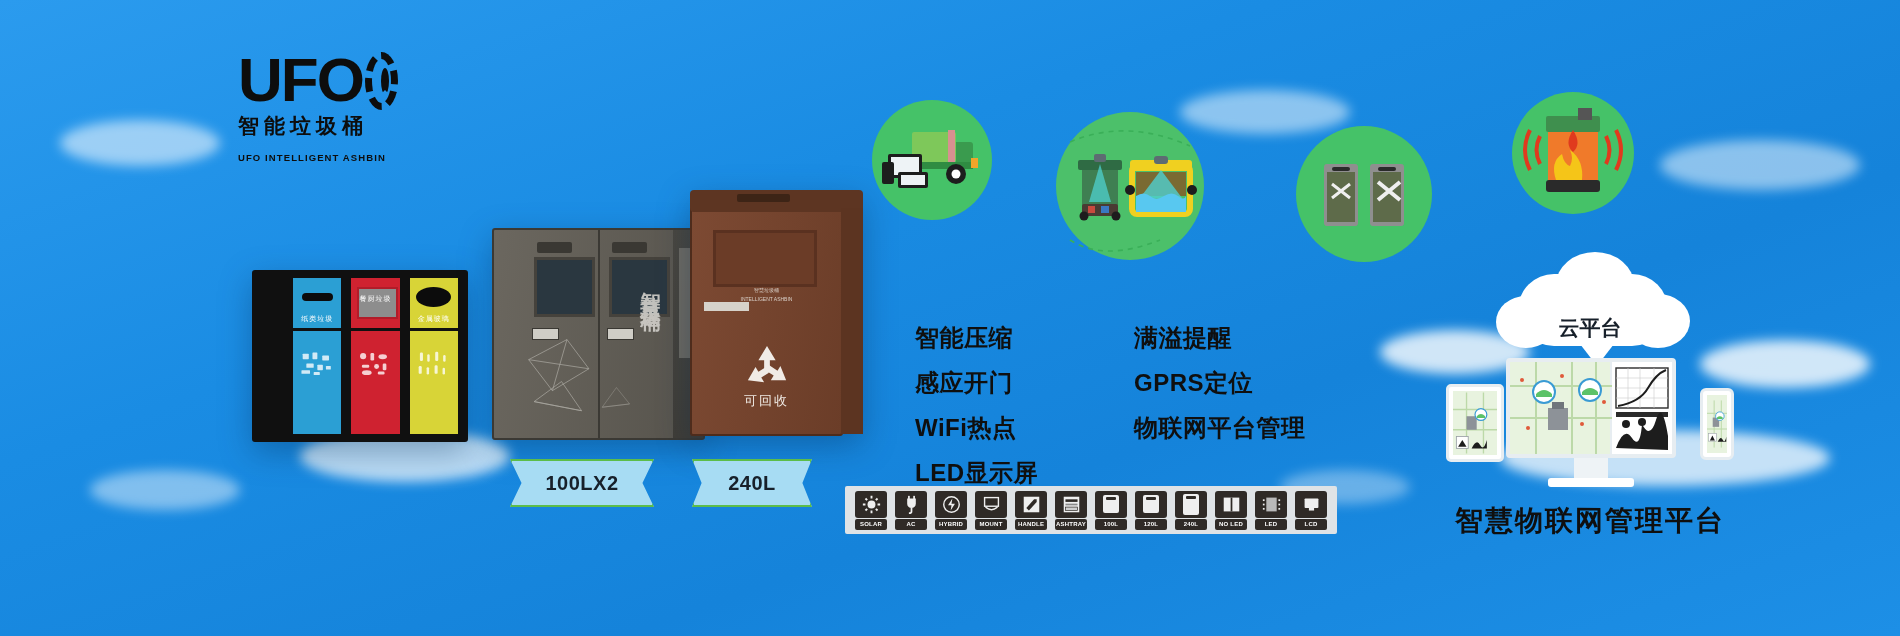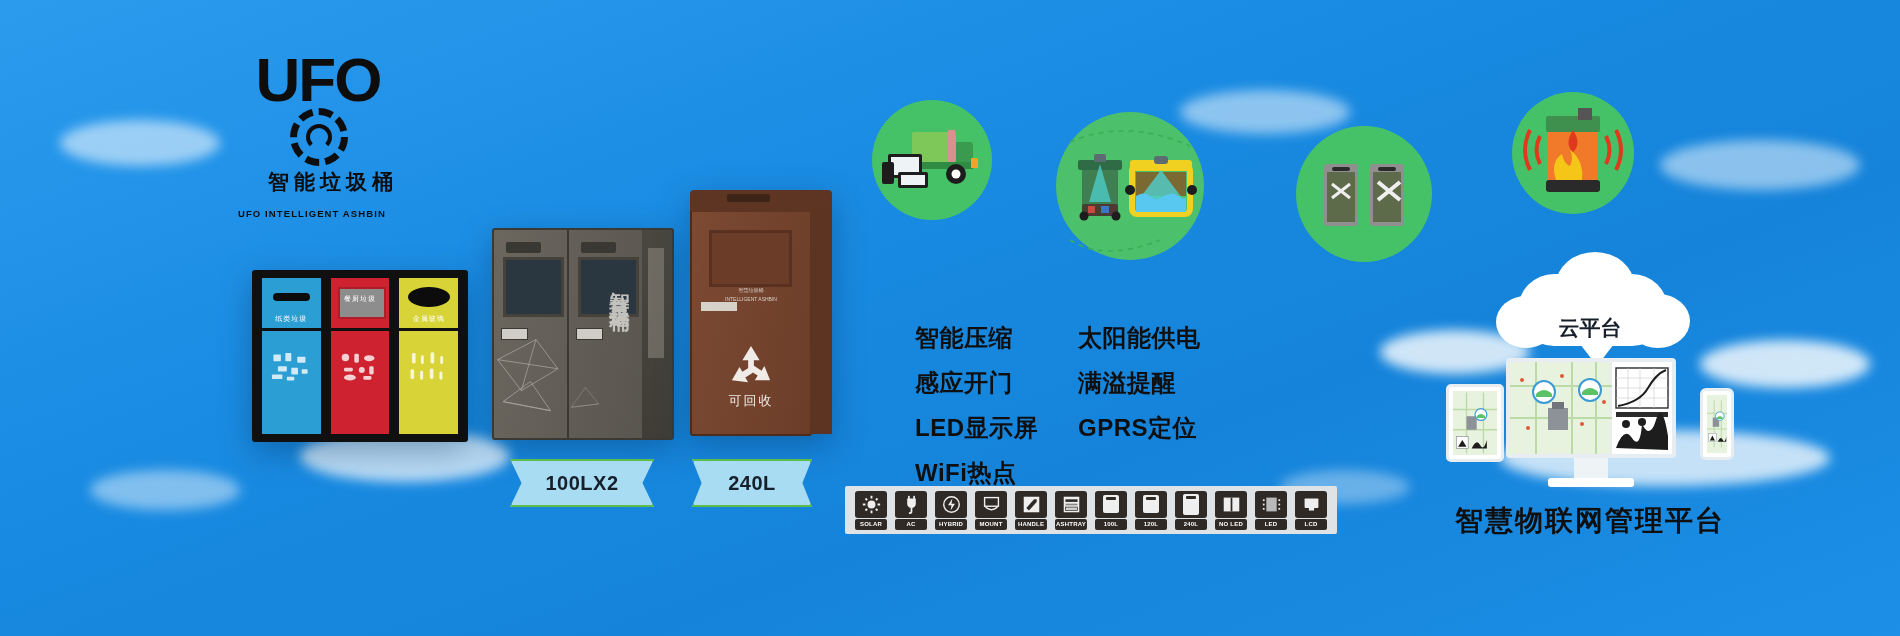--- a/index.html
+++ b/index.html
@@ -11,32 +11,32 @@
   }
   .stage{position:absolute;inset:0;}
   .abs{position:absolute;}
 
   
   .cloud{position:absolute;background:#fff;border-radius:50%;filter:blur(6px);opacity:.55;pointer-events:none;}
   .cloud:before,.cloud:after{content:"";position:absolute;background:#fff;border-radius:50%;}
 
   
   #logo{left:238px;top:52px;width:160px;}
-  .logo-row{display:flex;align-items:center;flex-direction:column;}
+  .logo-row{display:flex;}
   .logo-ufo{font-size:62px;font-weight:700;letter-spacing:-2px;color:#0d0d0d;line-height:.9;
             font-family:"Liberation Sans",sans-serif;}
   .logo-ring{width:58px;height:58px;margin-left:2px;border:7px dashed #0d0d0d;border-radius:50%;
              box-sizing:border-box;position:relative;}
   .logo-ring:after{content:"";position:absolute;left:9px;top:9px;right:9px;bottom:9px;
              border:4px solid #0d0d0d;border-radius:50%;border-bottom-color:transparent;}
-  .logo-cn{font-size:21px;font-weight:700;color:#0d0d0d;letter-spacing:5px;margin-top:2px;text-align:right;}
+  .logo-cn{font-size:21px;font-weight:700;color:#0d0d0d;letter-spacing:5px;margin-top:2px;}
   .logo-en{font-size:9.5px;font-weight:700;color:#0d0d0d;letter-spacing:1.1px;margin-top:12px;}
 
   
-  .bin-shadow{filter:drop-shadow(0 10px 16px rgba(0,40,80,.35));}
+  .bin-shadow{filter:drop-shadow(0 10px 16px rgba(0,40,80,.35));padding-left:31px;}
 
   
   #bin3{left:252px;top:270px;width:216px;height:172px;display:flex;border:5px solid #101010;
         border-radius:3px;background:#101010;box-sizing:border-box;}
   #bin3 .cell{flex:1;margin:0 2px;display:flex;flex-direction:column;}
   #bin3 .top{height:56px;position:relative;border:3px solid #101010;box-sizing:border-box;}
   #bin3 .bot{flex:1;border:3px solid #101010;border-top:0;box-sizing:border-box;position:relative;}
   .slot{position:absolute;background:#0c0c0c;}
   .cap-label{position:absolute;left:0;right:0;bottom:4px;text-align:center;font-size:7px;color:#fff;letter-spacing:1px;}
   .litter{position:absolute;inset:18% 12%;opacity:.85;}
@@ -69,21 +69,21 @@
   .banner{position:absolute;height:44px;background:#a7dcf3;border:2px solid #5cbd4a;
           display:flex;align-items:center;justify-content:center;
           clip-path:polygon(0 0,100% 0,92% 50%,100% 100%,0 100%,8% 50%);
           font-size:20px;font-weight:700;color:#17202a;letter-spacing:.5px;}
 
   
   .gcircle{position:absolute;border-radius:50%;background:#45c268;}
   .gcircle.lite{background:#4cc06a;}
 
   
-  #features{position:absolute;left:875px;top:322px;display:flex;}
+  #features{position:absolute;left:875px;top:322px;display:flex;gap:56px;}
   .fcol{display:flex;flex-direction:column;gap:13px;}
   .frow{display:flex;align-items:center;gap:16px;}
   .monitor{width:24px;height:19px;position:relative;flex:0 0 auto;}
   .monitor .sc{width:24px;height:15px;background:#101010;border-radius:2px;}
   .monitor .st{width:9px;height:4px;background:#101010;margin:0 auto;border-radius:0 0 2px 2px;}
   .flabel{font-size:24px;font-weight:700;color:#0f0f0f;white-space:nowrap;letter-spacing:.5px;}
 
   
   #badges{position:absolute;left:845px;top:486px;height:48px;background:#dfe3e6;
           border-radius:2px;display:flex;align-items:center;gap:8px;padding:0 10px;}
@@ -341,39 +341,39 @@
       <div class="frow">
         <span class="monitor"><span class="sc"></span><span class="st"></span></span>
         <span class="flabel">智能压缩</span>
       </div>
       <div class="frow">
         <span class="monitor"><span class="sc"></span><span class="st"></span></span>
         <span class="flabel">感应开门</span>
       </div>
       <div class="frow">
         <span class="monitor"><span class="sc"></span><span class="st"></span></span>
+        <span class="flabel">WiFi热点</span>
+      </div>
+      <div class="frow">
+        <span class="monitor"><span class="sc"></span><span class="st"></span></span>
         <span class="flabel">LED显示屏</span>
       </div>
-      <div class="frow">
-        <span class="monitor"><span class="sc"></span><span class="st"></span></span>
-        <span class="flabel">WiFi热点</span>
-      </div>
     </div>
     <div class="fcol">
       <div class="frow">
         <span class="monitor"><span class="sc"></span><span class="st"></span></span>
-        <span class="flabel">太阳能供电</span>
-      </div>
-      <div class="frow">
-        <span class="monitor"><span class="sc"></span><span class="st"></span></span>
         <span class="flabel">满溢提醒</span>
       </div>
       <div class="frow">
         <span class="monitor"><span class="sc"></span><span class="st"></span></span>
         <span class="flabel">GPRS定位</span>
+      </div>
+      <div class="frow">
+        <span class="monitor"><span class="sc"></span><span class="st"></span></span>
+        <span class="flabel">物联网平台管理</span>
       </div>
     </div>
   </div>
 
   <div id="badges">
     <div class="badge">
       <div class="bx">
         <svg viewBox="0 0 22 22" width="19" height="19">
             <circle cx="11" cy="11" r="4.6" fill="#efefef"></circle>
         <g stroke="#efefef" stroke-width="2.2">

